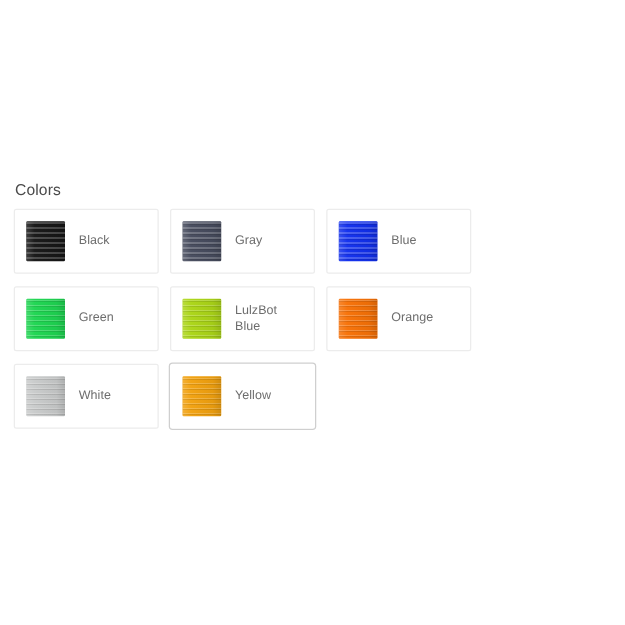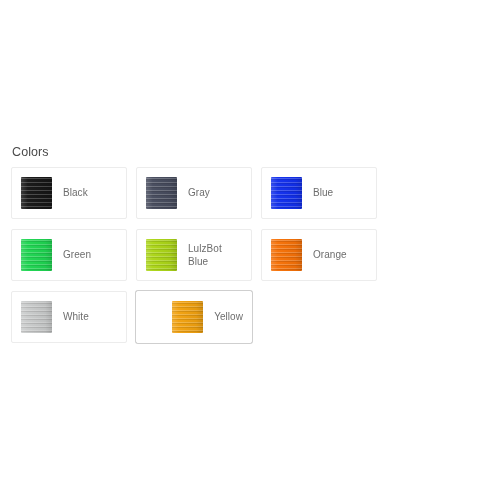--- a/index.html
+++ b/index.html
@@ -58,21 +58,20 @@
     border-radius: 2px;
     display: flex;
     align-items: center;
     padding: 0 8px 0 9px;
     cursor: pointer;
     position: relative;
   }
   .swatch-card.selected {
     border-color: #ffffff;
     box-shadow: 0 0 0 1px #cfcfcf;
-    justify-content: flex-end;
   }
 
   
   .chip {
     width: 31px;
     height: 32px;
     flex: 0 0 auto;
     position: relative;
     border-radius: 1px;
     overflow: hidden;

